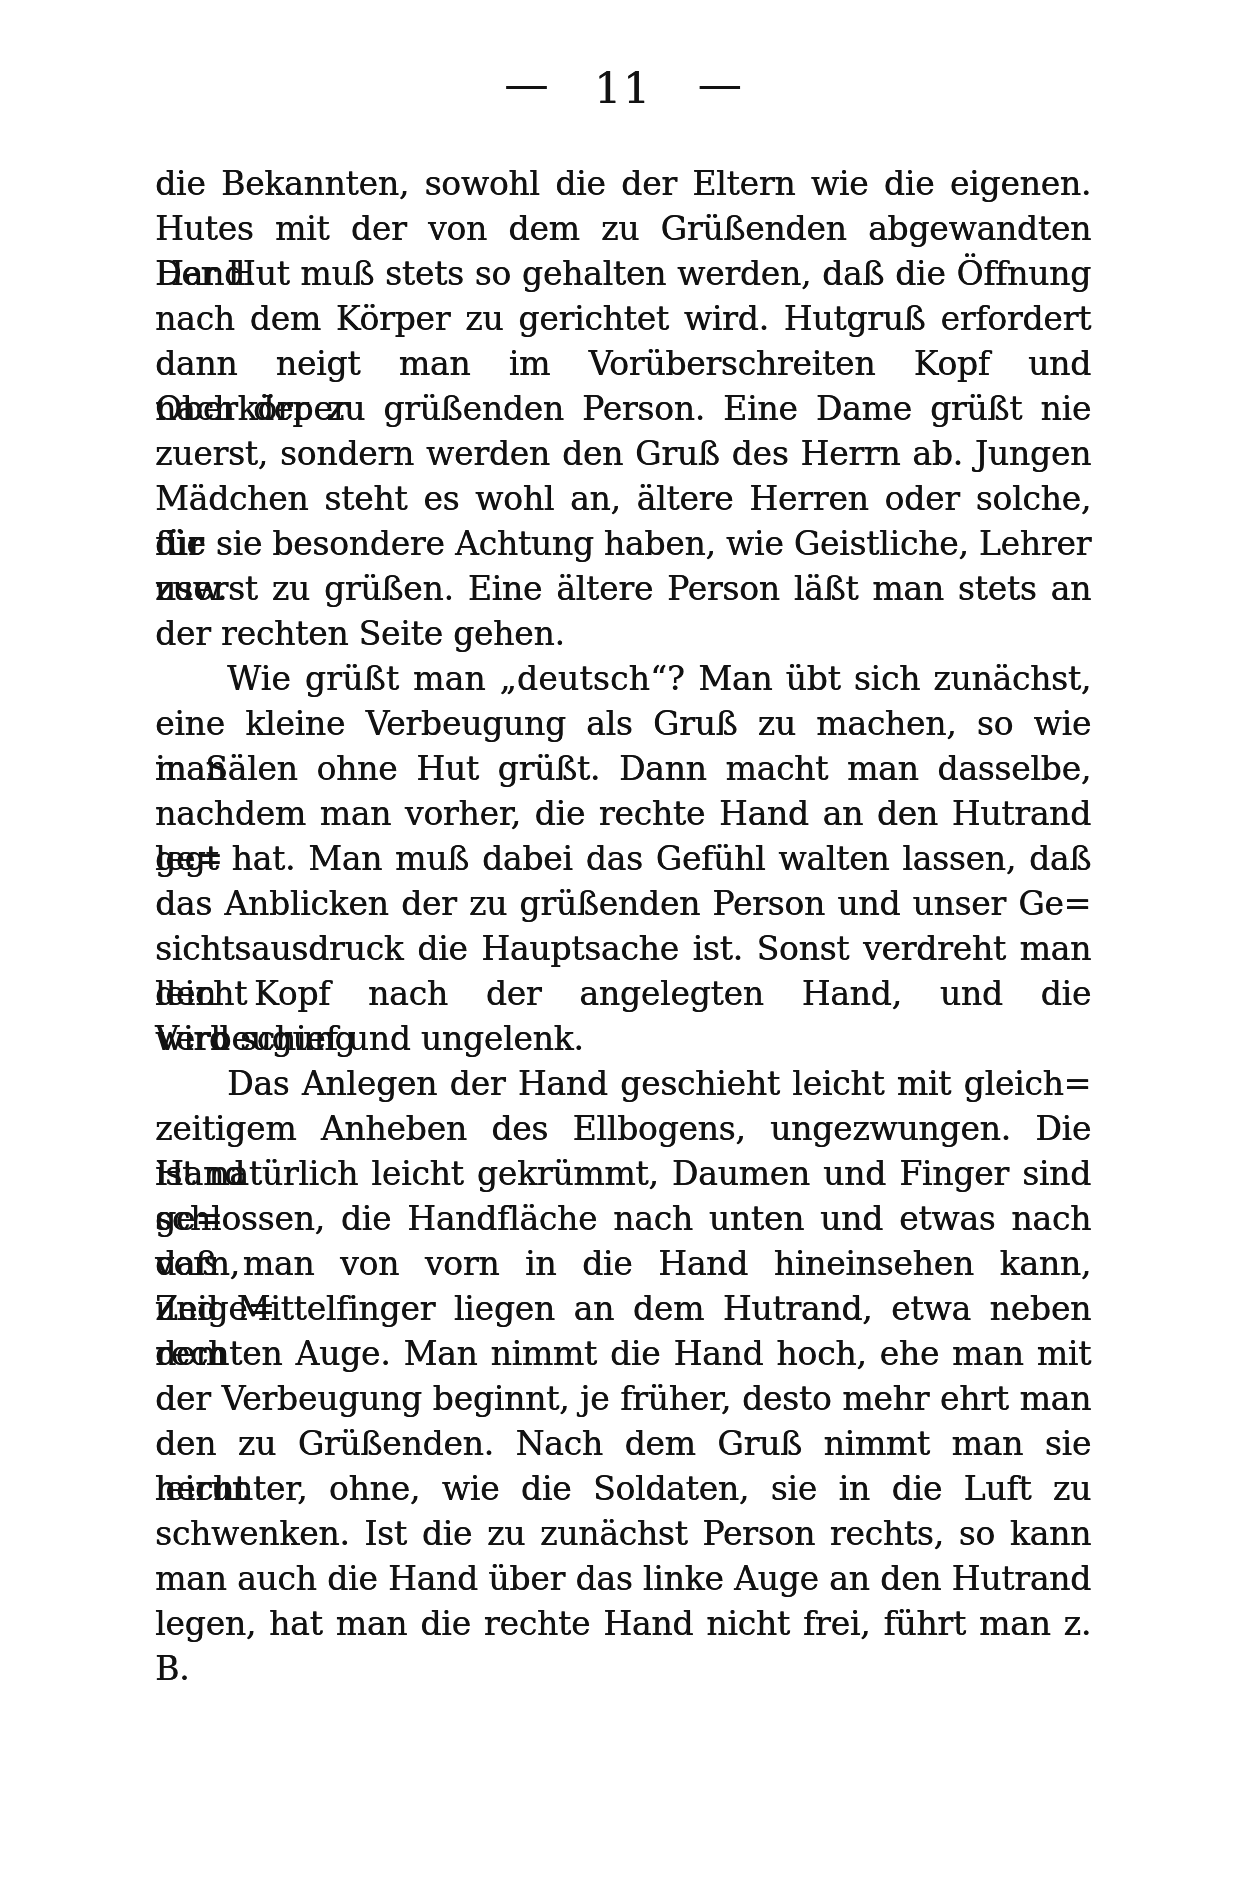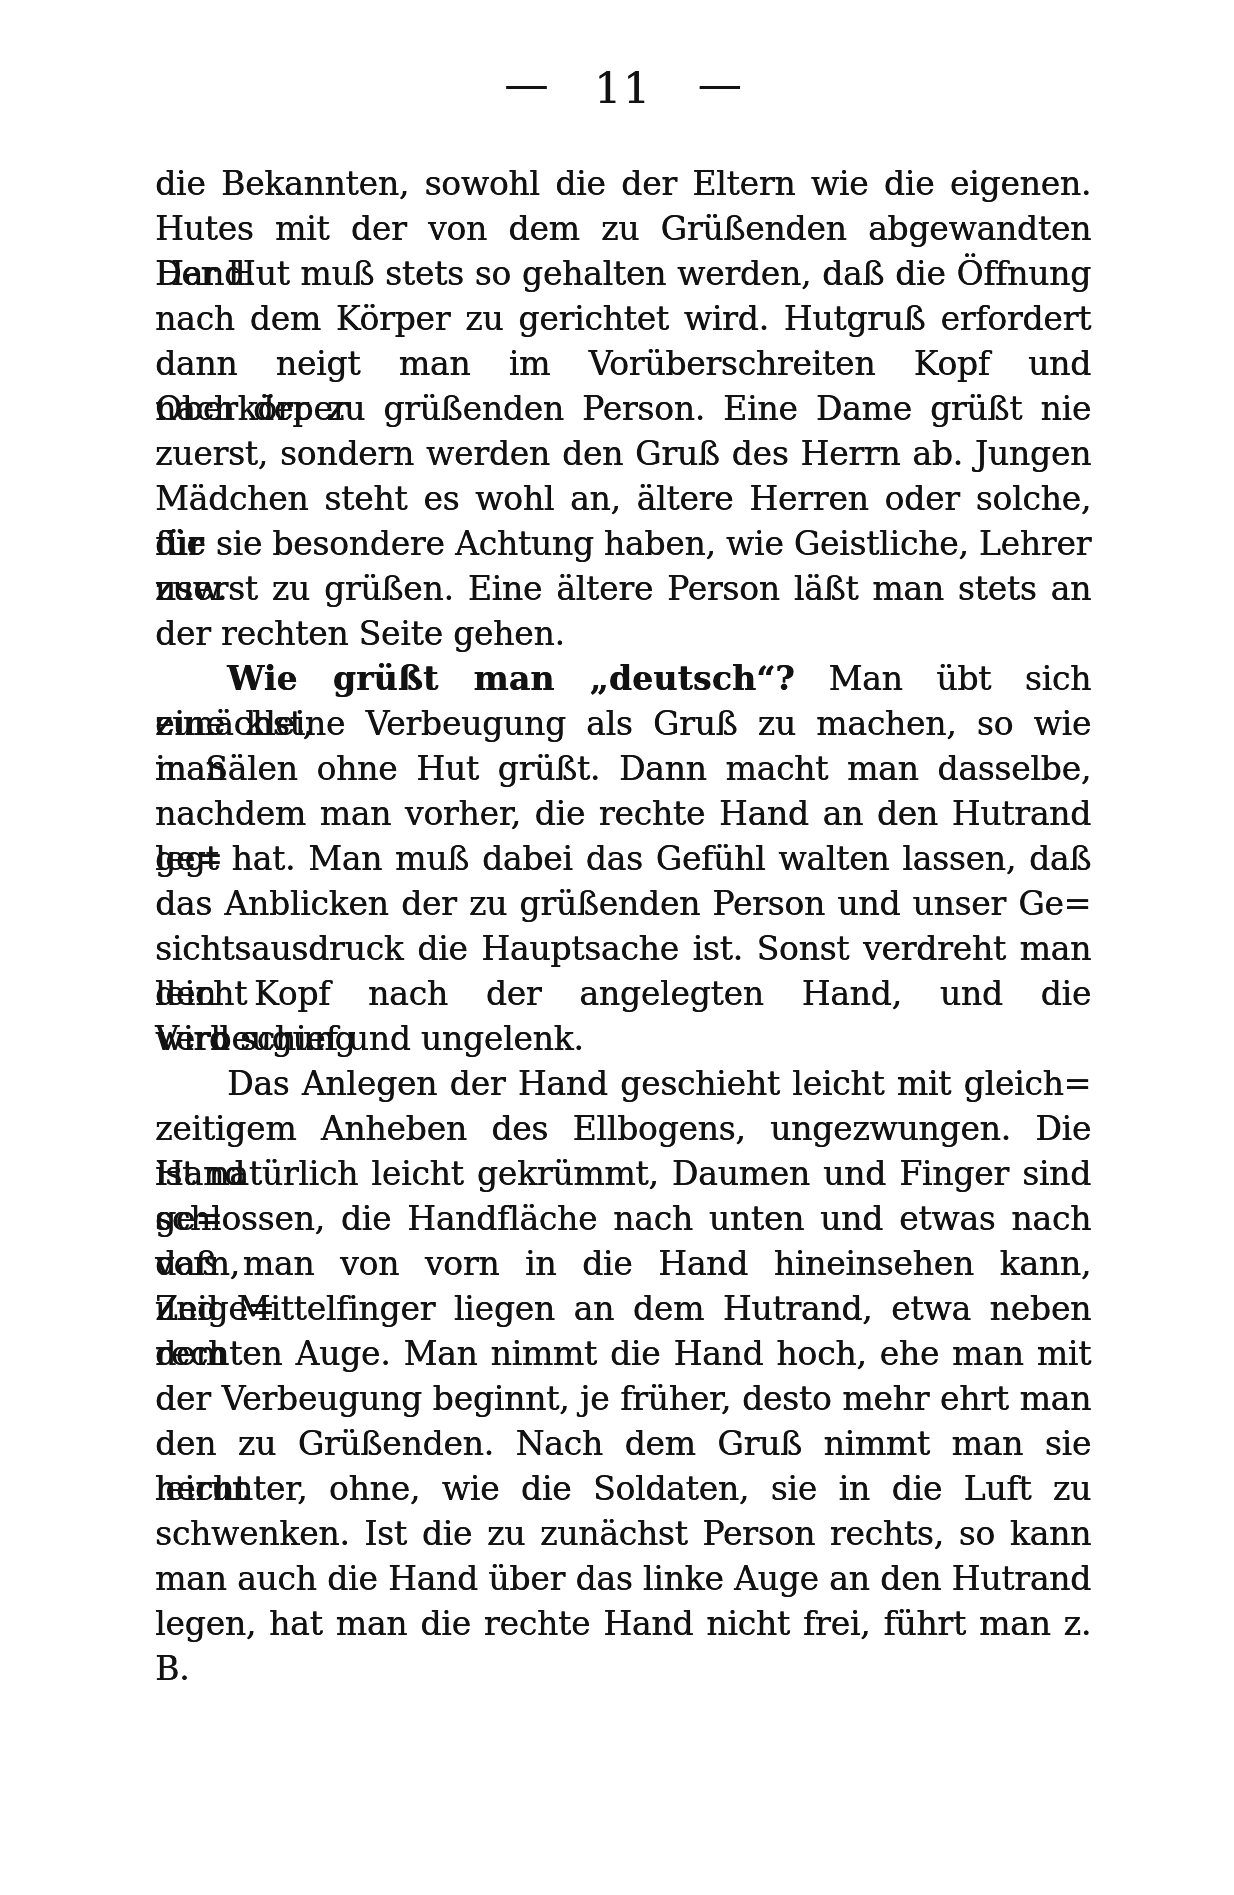--- a/index.html
+++ b/index.html
@@ -59,21 +59,21 @@
     text-align-last: justify;
     white-space: normal;
   }
   .line.endline {
     text-align-last: left;
   }
   .line.indent {
     text-indent: 72px;
   }
   .lead-bold {
-    font-weight: bold;
+    font-weight: normal;
     letter-spacing: 0.2px;
   }
 </style>
 </head>
 <body>
 
 <div class="running-head">
   <span class="dash">—</span>
   <span class="pagenum">11</span>
   <span class="dash">—</span>

